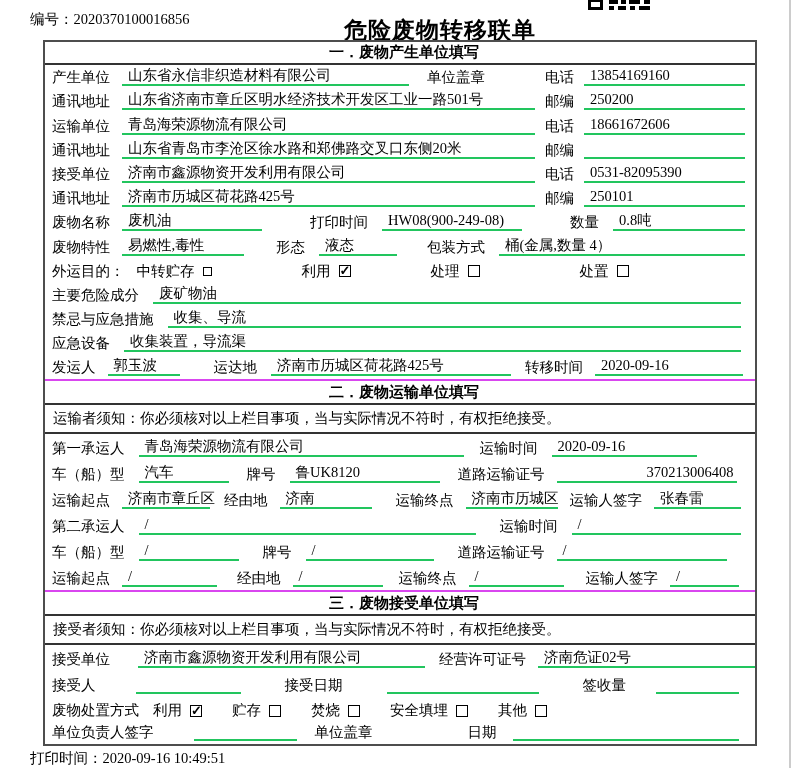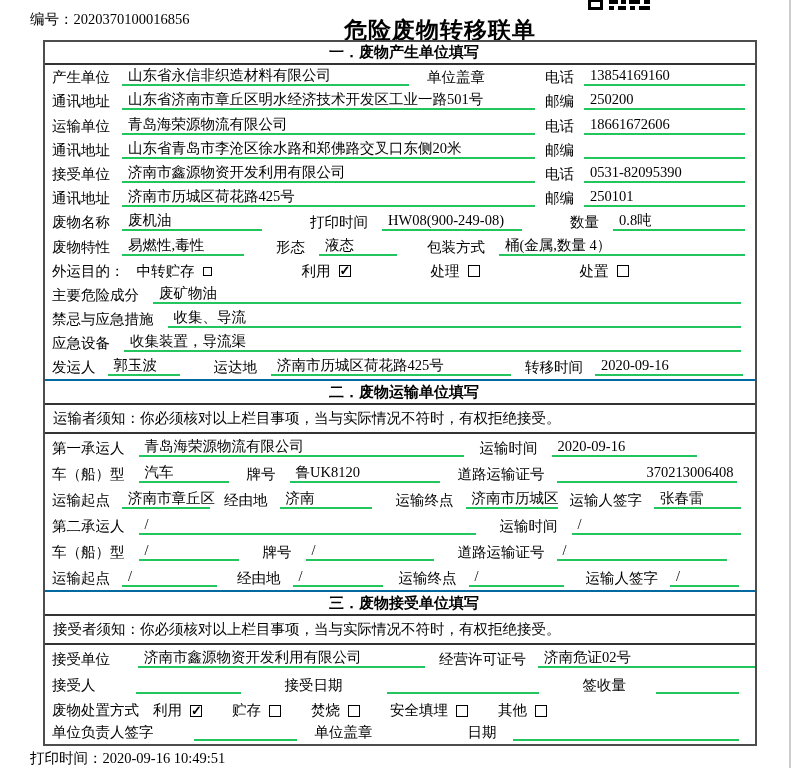--- a/index.html
+++ b/index.html
@@ -24,21 +24,21 @@
   .form-box {
     position:absolute; left:43px; top:40px; width:714px; height:706px;
     border:2px solid #4d4d4d; background:#fff; overflow:hidden;
   }
   .sec-header {
     font-family:"Liberation Sans","DejaVu Sans",sans-serif;
     font-weight:bold; font-size:15px;
     height:23px; line-height:20px; padding-left:8px;
     border-bottom:2px solid #333; white-space:nowrap;text-align:center;
   }
-  .sec-header.mid { border-top:2px solid #0369a1; height:26px; line-height:22px; }
+  .sec-header.mid { border-top:2px solid #d946ef; height:26px; line-height:22px; }
   .notice {
     height:29px; line-height:26px; padding-left:8px;
     border-bottom:2px solid #333; white-space:nowrap;
   }
   .frow {
     display:flex; align-items:flex-end;
     padding:0 10px 3px 7px; white-space:nowrap;
   }
   .r1 { height:24.2px; }
   .r2 { height:26px; }

